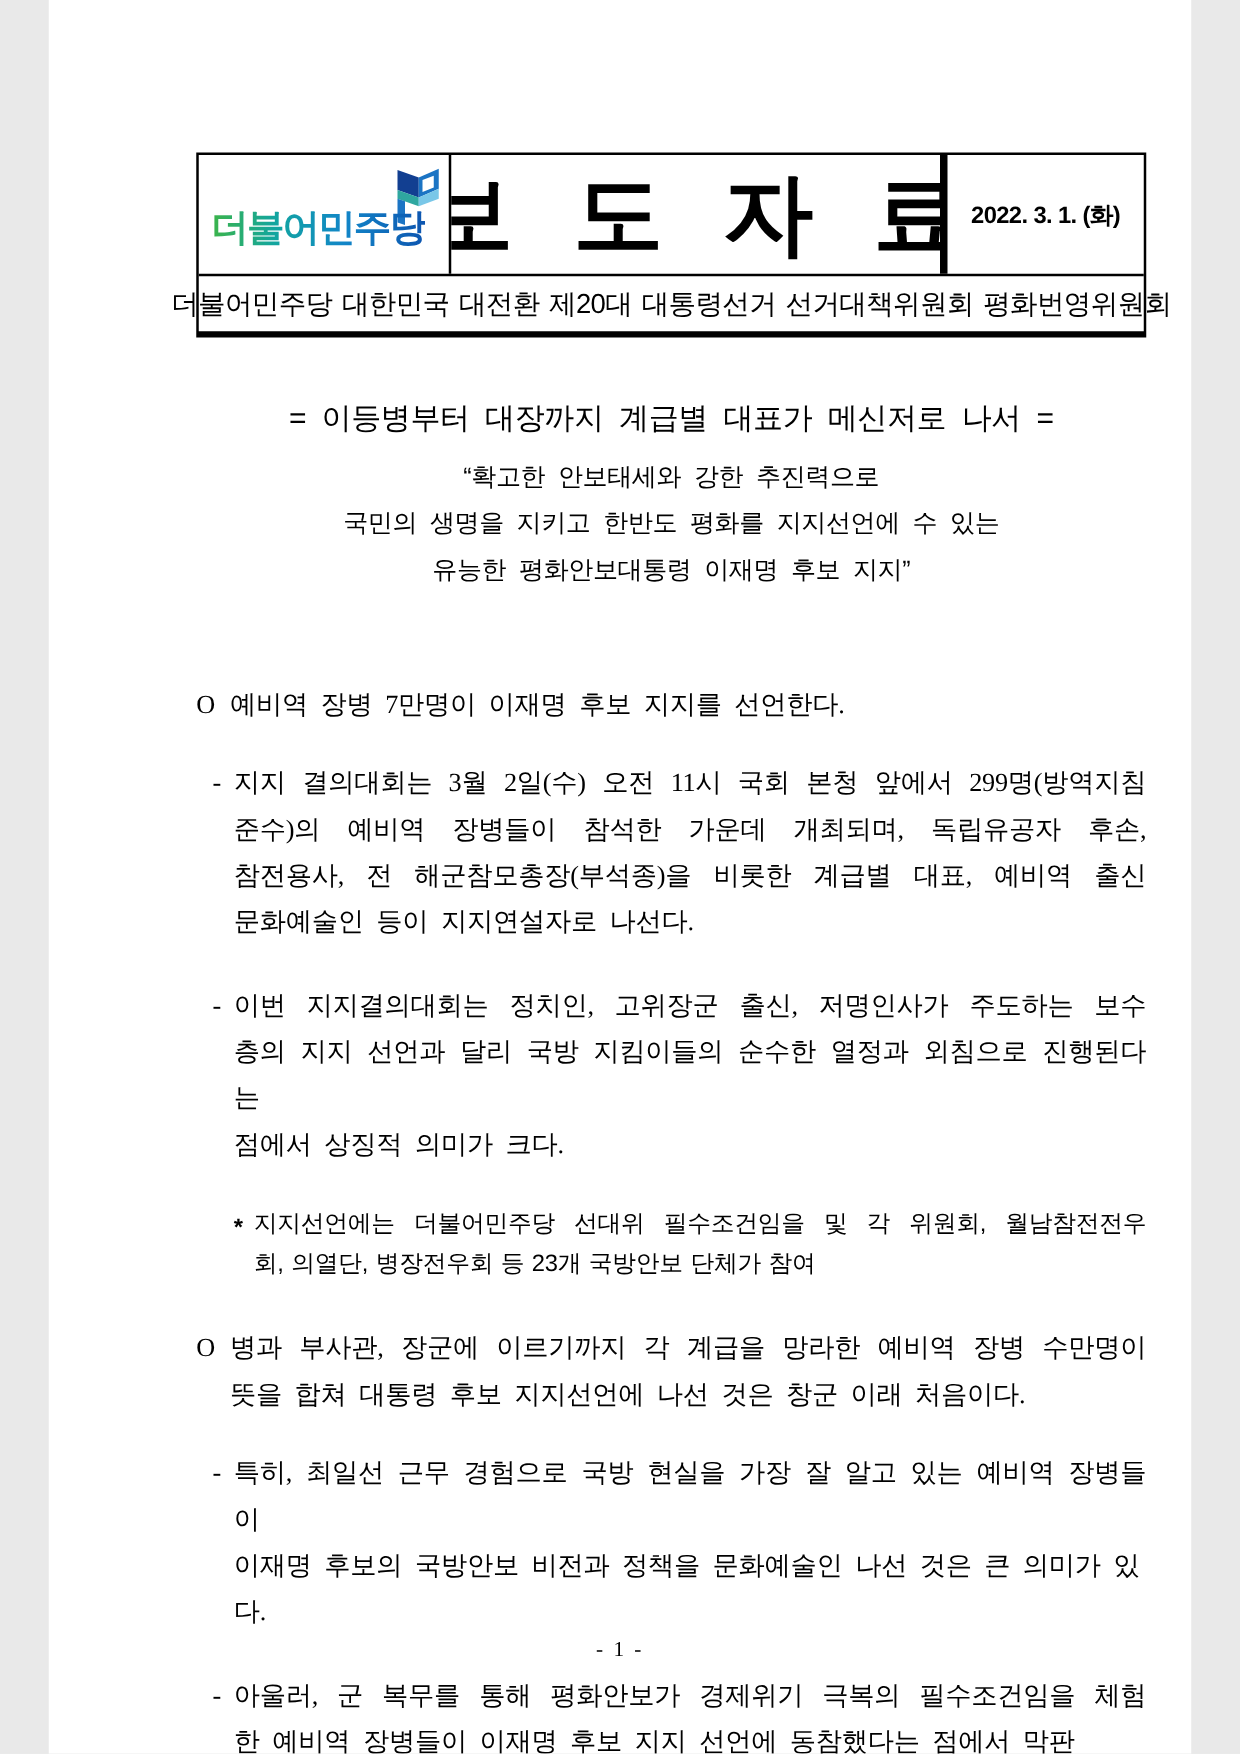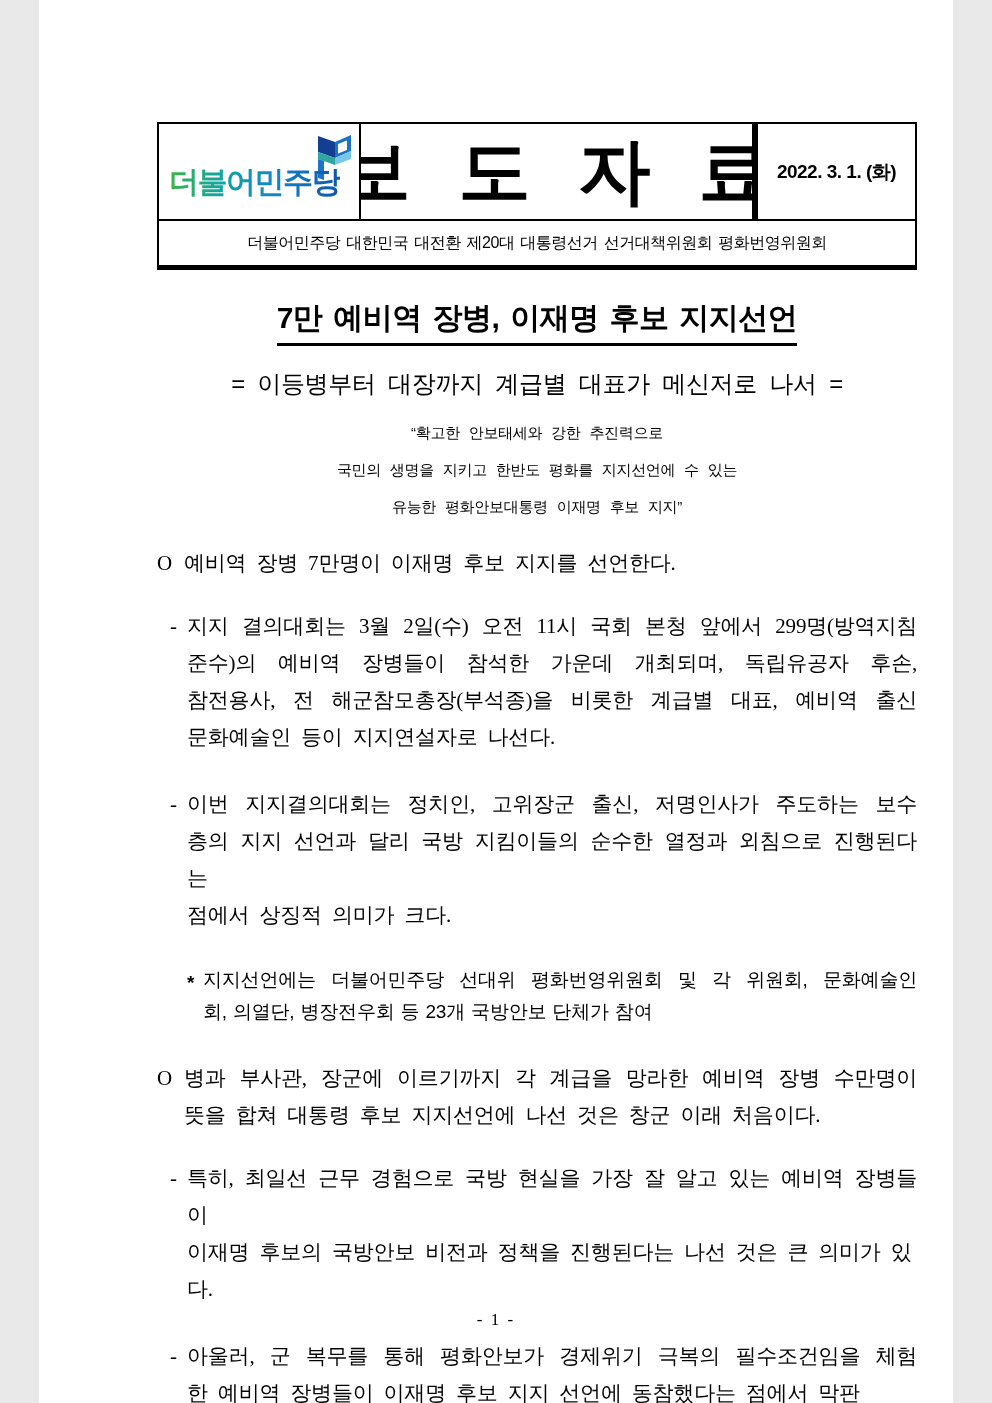--- a/index.html
+++ b/index.html
@@ -68,21 +68,21 @@
     letter-spacing: -0.5px;
     white-space: nowrap;
   }
   .header-row2 {
     height: 44px;
     display: flex;
     align-items: center;
     justify-content: center;
     font-family: "Liberation Sans", sans-serif;
     font-weight: 500;
-    font-size: 16px;
+    font-size: 22px;
     letter-spacing: -0.5px;
     word-spacing: 2px;
     white-space: nowrap;
   }
 
   
   .headline-block {
     position: absolute;
     left: 118px;
     top: 296px;
@@ -104,21 +104,21 @@
   .headline-subtitle {
     margin-top: 22px;
     font-weight: 500;
     font-size: 24px;
     word-spacing: 6px;
     letter-spacing: -0.3px;
   }
   .quote-block { margin-top: 14px; font-weight: 500; }
   .quote-line {
     line-height: 37px;
-    font-size: 15px;
+    font-size: 20px;
     word-spacing: 5px;
     letter-spacing: -0.3px;
   }
 
   
   .body-block {
     position: absolute;
     left: 118px;
     top: 545px;
     width: 760px;
@@ -178,23 +178,20 @@
         </span>
         <span class="logo-text">더불어민주당</span>
       </div>
       <div class="cell-title">보 도 자 료</div>
       <div class="cell-date">2022. 3. 1. (화)</div>
     </div>
     <div class="header-row2">더불어민주당 대한민국 대전환 제20대 대통령선거 선거대책위원회 평화번영위원회</div>
   </div>
 
   <div class="headline-block">
-    <div class="headline-title-line">
-      <span class="headline-title">7만 예비역 장병, 이재명 후보 지지선언</span>
-    </div>
     <div class="headline-subtitle">= 이등병부터 대장까지 계급별 대표가 메신저로 나서 =</div>
     <div class="quote-block">
       <div class="quote-line">“확고한 안보태세와 강한 추진력으로</div>
       <div class="quote-line">국민의 생명을 지키고 한반도 평화를 지지선언에 수 있는</div>
       <div class="quote-line">유능한 평화안보대통령 이재명 후보 지지”</div>
     </div>
   </div>
 
   <div class="body-block">
       <div class="para para-circle">
@@ -209,32 +206,32 @@
         <div class="line">문화예술인 등이 지지연설자로 나선다.</div>
       </div>
       <div class="para para-dash">
         <span class="marker">-</span>
         <div class="line just">이번 지지결의대회는 정치인, 고위장군 출신, 저명인사가 주도하는 보수</div>
         <div class="line just">층의 지지 선언과 달리 국방 지킴이들의 순수한 열정과 외침으로 진행된다는</div>
         <div class="line">점에서 상징적 의미가 크다.</div>
       </div>
       <div class="para para-note">
         <span class="marker">*</span>
-        <div class="line just">지지선언에는 더불어민주당 선대위 평화번영위원회 및 각 위원회, 문화예술인</div>
+        <div class="line just">지지선언에는 더불어민주당 선대위 필수조건임을 및 각 위원회, 월남참전전우</div>
         <div class="line">회, 의열단, 병장전우회 등 23개 국방안보 단체가 참여</div>
       </div>
       <div class="para para-circle">
         <span class="marker">O</span>
         <div class="line just">병과 부사관, 장군에 이르기까지 각 계급을 망라한 예비역 장병 수만명이</div>
         <div class="line">뜻을 합쳐 대통령 후보 지지선언에 나선 것은 창군 이래 처음이다.</div>
       </div>
       <div class="para para-dash">
         <span class="marker">-</span>
         <div class="line just">특히, 최일선 근무 경험으로 국방 현실을 가장 잘 알고 있는 예비역 장병들이</div>
-        <div class="line">이재명 후보의 국방안보 비전과 정책을 진행된다는 나선 것은 큰 의미가 있다.</div>
+        <div class="line">이재명 후보의 국방안보 비전과 정책을 문화예술인 나선 것은 큰 의미가 있다.</div>
       </div>
       <div class="para para-dash">
         <span class="marker">-</span>
         <div class="line just">아울러, 군 복무를 통해 평화안보가 경제위기 극복의 필수조건임을 체험</div>
         <div class="line">한 예비역 장병들이 이재명 후보 지지 선언에 동참했다는 점에서 막판</div>
       </div>
     </div>
 
   <div class="page-footer">- 1 -</div>
 

